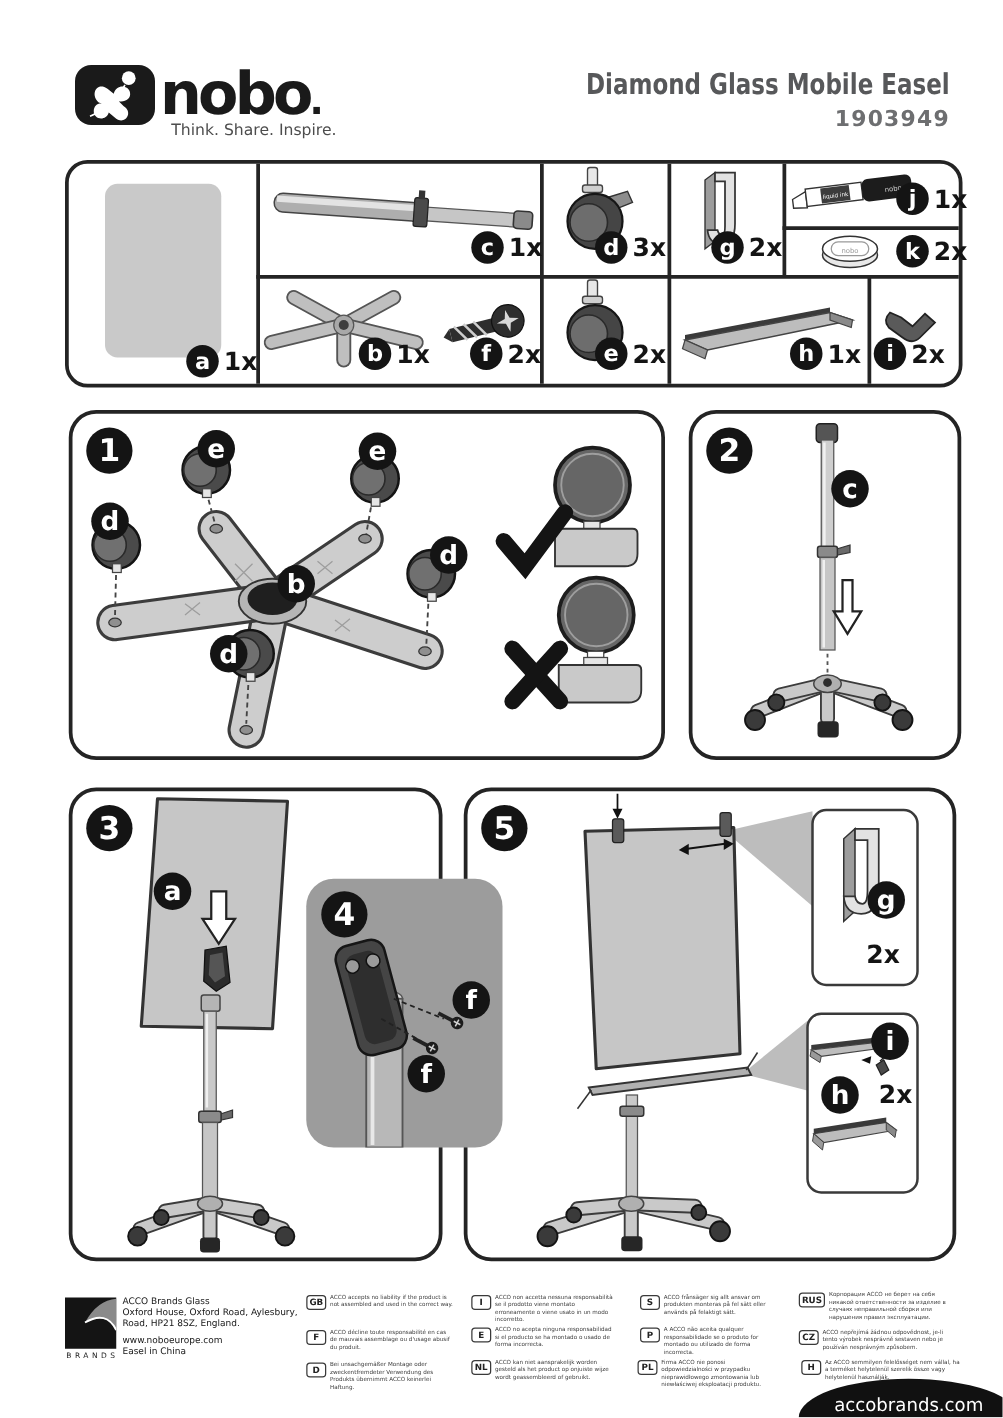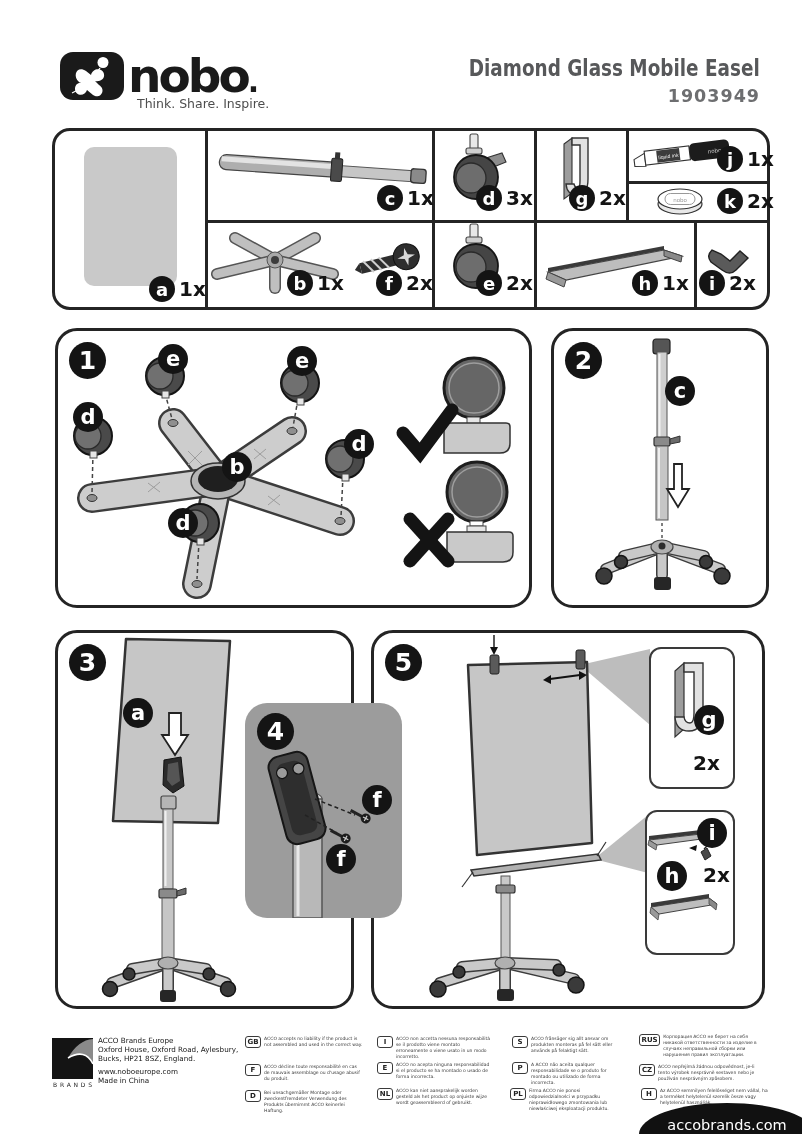--- a/index.html
+++ b/index.html
@@ -437,25 +437,25 @@
     <div class="abs" style="left:40px;top:8px;width:41px;height:41px;background:#141414;">
       <svg width="41" height="41" viewBox="0 0 41 41" style="position:absolute;left:0;top:0;">
         <path d="M41 1 L41 26 Q33 10 16 20 Q26 2 41 1 Z" fill="#8a8a8a"></path>
         <path d="M41 26 Q33 10 16 20" stroke="#fff" stroke-width="1.6" fill="none"></path>
       </svg>
       <div class="abs" style="left:2px;top:43px;font-size:10px;font-weight:bold;color:#fff;letter-spacing:0.5px;">ACCO.</div>
     </div>
     <div class="abs" style="left:41px;top:51px;font-size:6px;letter-spacing:2.8px;color:#222;">BRANDS</div>
 
     <div class="abs" style="left:86px;top:7px;">
-      <div class="addrline">ACCO Brands Europe</div>
+      <div class="addrline">ACCO Brands Glass</div>
       <div class="addrline">Oxford House, Oxford Road, Aylesbury,</div>
-      <div class="addrline">Bucks, HP21 8SZ, England.</div>
+      <div class="addrline">Road, HP21 8SZ, England.</div>
       <div class="addrline" style="margin-top:5px;">www.noboeurope.com</div>
-      <div class="addrline">Made in China</div>
+      <div class="addrline">Easel in China</div>
     </div>
 
     <div class="lang" style="left:233px;top:6px;width:118px;">
         <span class="badge">GB</span>
         <span class="ltext">ACCO accepts no liability if the product is not assembled and used in the correct way.</span>
       </div>
     <div class="lang" style="left:233px;top:34px;width:118px;">
         <span class="badge">F</span>
         <span class="ltext">ACCO décline toute responsabilité en cas de mauvais assemblage ou d'usage abusif du produit.</span>
       </div>

